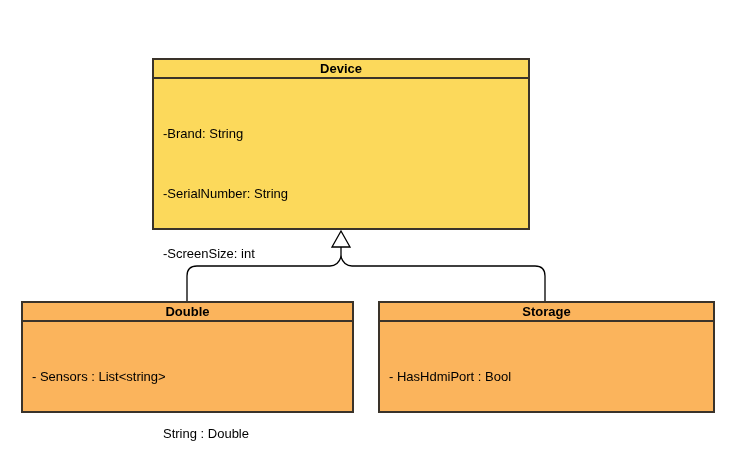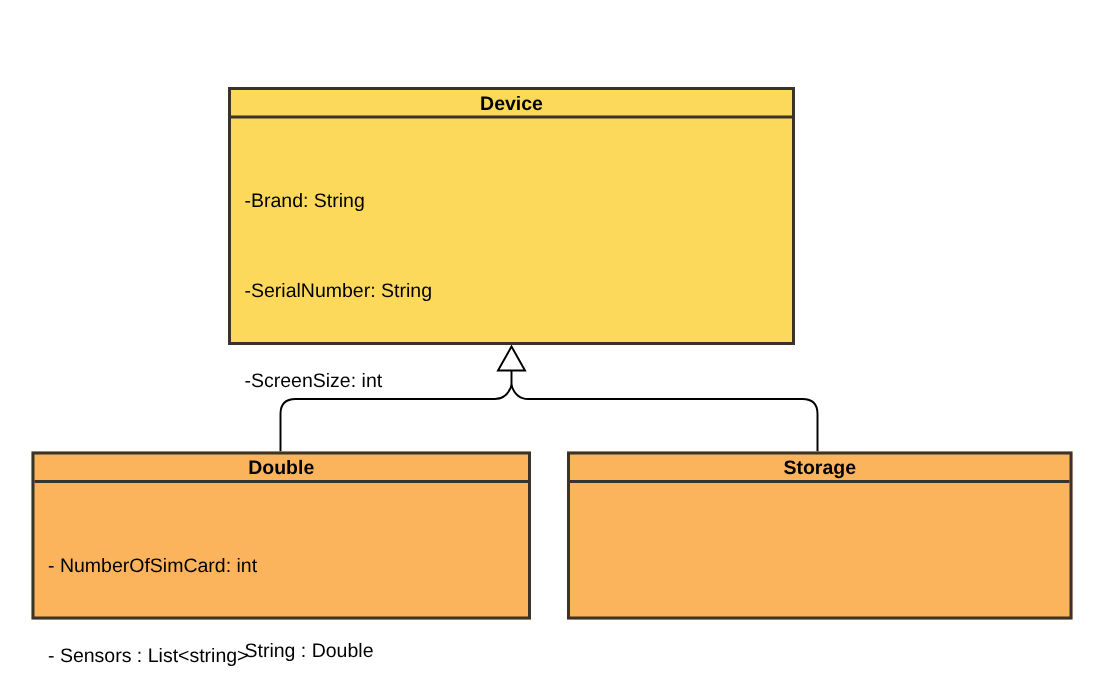--- a/index.html
+++ b/index.html
@@ -65,26 +65,26 @@
       <div>-Ram : string</div>
       <div>Storage : string</div>
       <div>String : Double</div>
       
     </div>
   </div>
 
   <div class="uml-class child" id="class-phone">
     <div class="uml-title">Double</div>
     <div class="uml-attrs">
-      <div>- NumberOfSimCard: int</div>
       <div>- Sensors : List&lt;string&gt;</div>
       
     </div>
   </div>
 
   <div class="uml-class child" id="class-laptop">
     <div class="uml-title">Storage</div>
     <div class="uml-attrs">
+      <div>- HasHdmiPort : Bool</div>
       
     </div>
   </div>
 
 </div>
 
 </body></html>

